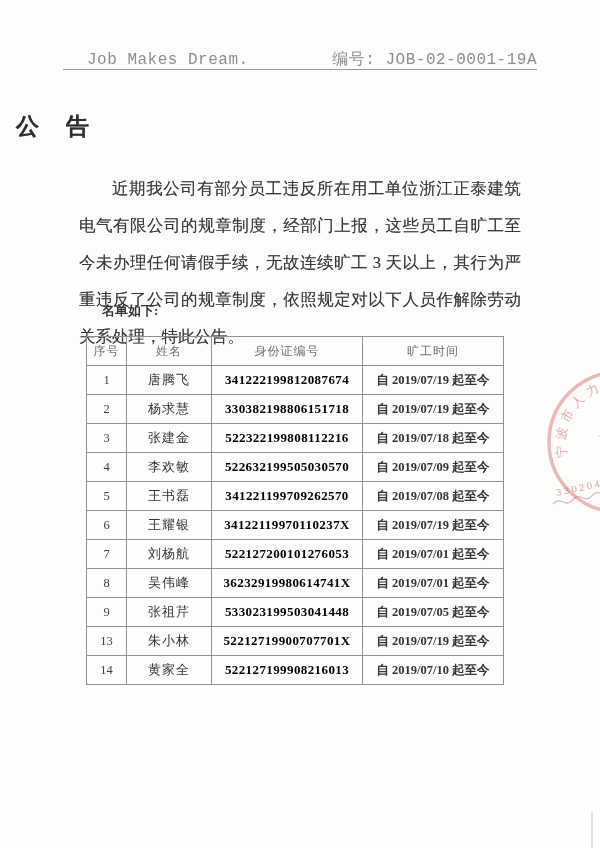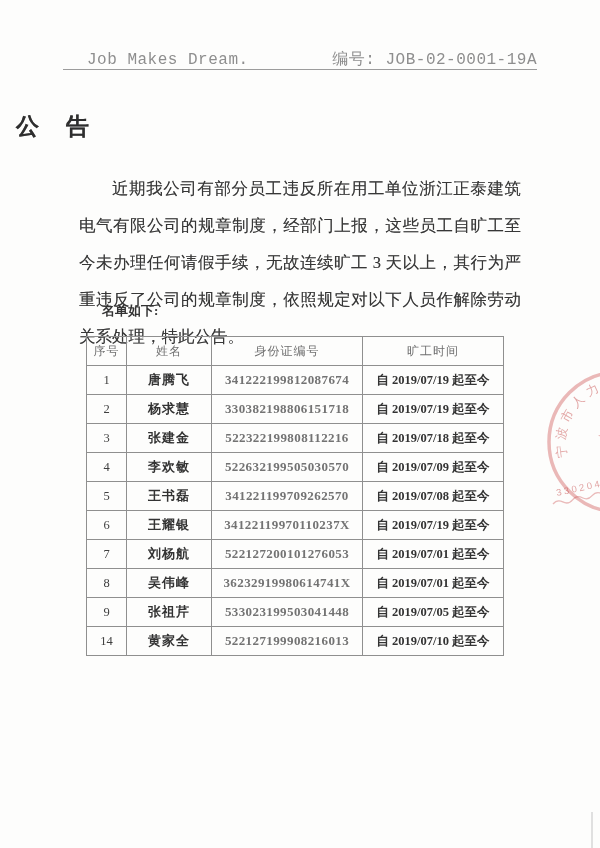--- a/index.html
+++ b/index.html
@@ -49,22 +49,22 @@
     border-collapse:collapse;table-layout:fixed;
   }
   table.roster th,table.roster td{
     border:1px solid #8f8f8f;text-align:center;vertical-align:middle;
     padding:0;height:28px;overflow:hidden;white-space:nowrap;
   }
   table.roster th{
     font-size:12px;font-weight:400;color:#6f6f6f;letter-spacing:1px;
   }
   td.col-seq{font-size:12.5px;color:#3e3e3e;}
-  td.col-name{font-size:13px;font-weight:bold;color:#333;letter-spacing:1px;border-radius:11px;}
-  td.col-id{font-size:13px;font-weight:bold;color:#737373;letter-spacing:0.4px;font-family:Liberation Serif, serif;}
+  td.col-name{font-size:13px;font-weight:normal;color:#333;letter-spacing:1px;border-radius:11px;}
+  td.col-id{font-size:13px;font-weight:bold;color:#000000;letter-spacing:0.4px;font-family:Liberation Serif, serif;}
   td.col-date{font-size:12.5px;font-weight:bold;color:#333;border-radius:8px;}
   
   .stamp{
     position:absolute;left:543px;top:366px;width:152px;height:152px;
     filter:blur(0.35px);pointer-events:none;
   }
   
   .scan-line{
     position:absolute;left:591px;top:812px;width:2px;height:36px;
     background:#e0e0e0;
@@ -151,20 +151,26 @@
           <td class="col-id">36232919980614741X</td>
           <td class="col-date">自 2019/07/01 起至今</td>
         </tr>
         <tr>
           <td class="col-seq">9</td>
           <td class="col-name">张祖芹</td>
           <td class="col-id">533023199503041448</td>
           <td class="col-date">自 2019/07/05 起至今</td>
         </tr>
         <tr>
+          <td class="col-seq">13</td>
+          <td class="col-name">朱小林</td>
+          <td class="col-id">52212719900707701X</td>
+          <td class="col-date">自 2019/07/19 起至今</td>
+        </tr>
+        <tr>
           <td class="col-seq">14</td>
           <td class="col-name">黄家全</td>
           <td class="col-id">522127199908216013</td>
           <td class="col-date">自 2019/07/10 起至今</td>
         </tr>
       </tbody>
   </table>
 
   <svg class="stamp" viewBox="0 0 152 152" xmlns="http://www.w3.org/2000/svg">
     <defs>

